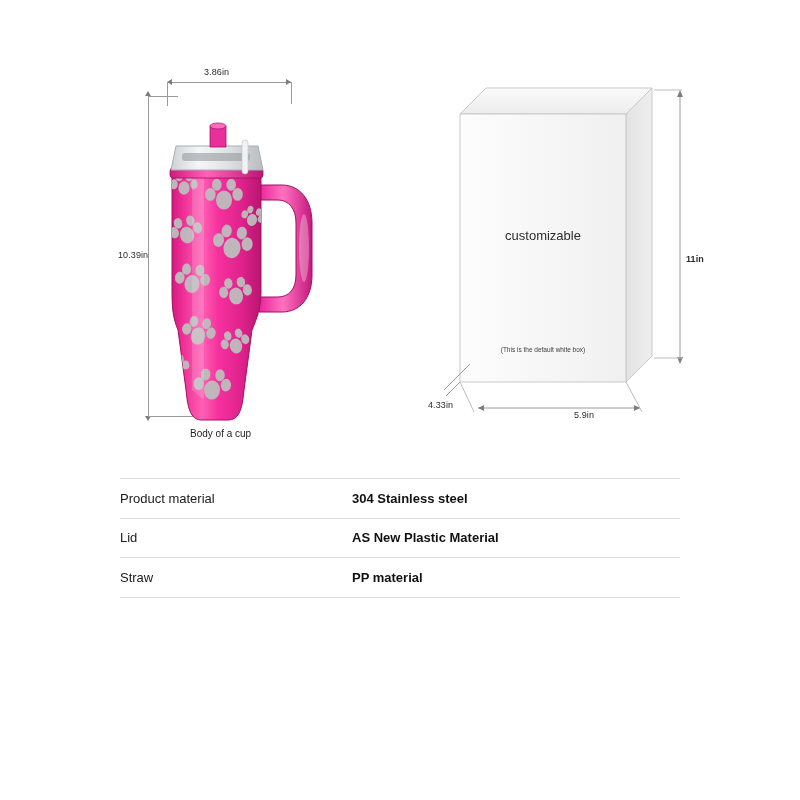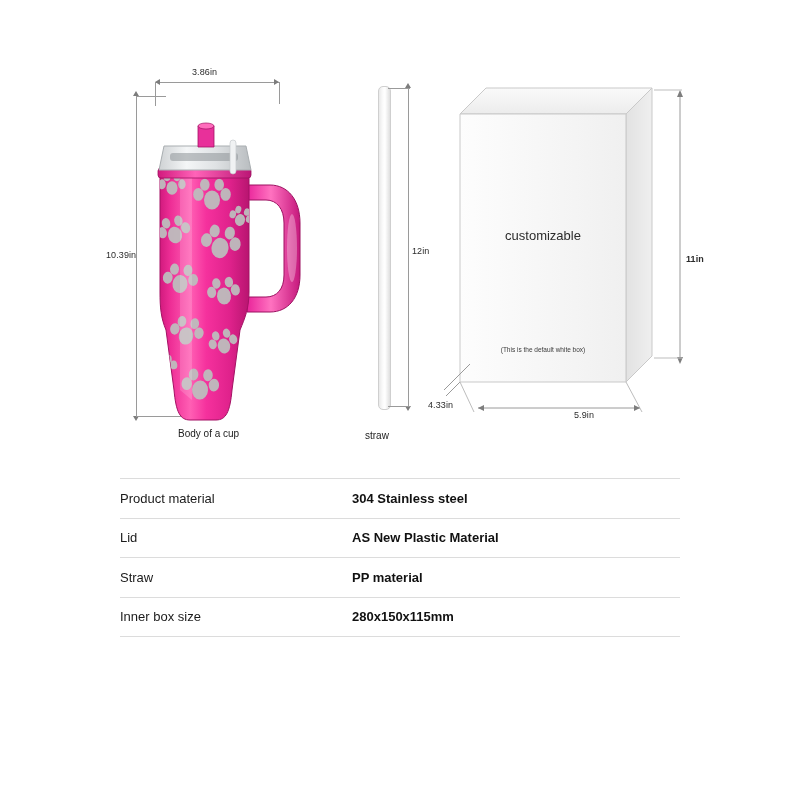--- a/index.html
+++ b/index.html
@@ -58,21 +58,21 @@
   .arrow {
     position: absolute;
     width: 0; height: 0;
   }
   .arr-left  { border-top: 3px solid transparent; border-bottom: 3px solid transparent; border-right: 5px solid #7d7d7d; }
   .arr-right { border-top: 3px solid transparent; border-bottom: 3px solid transparent; border-left: 5px solid #7d7d7d; }
   .arr-up    { border-left: 3px solid transparent; border-right: 3px solid transparent; border-bottom: 5px solid #7d7d7d; }
   .arr-down  { border-left: 3px solid transparent; border-right: 3px solid transparent; border-top: 5px solid #7d7d7d; }
 
   
-  #tumbler-figure { position: absolute; left: 120px; top: 60px; width: 220px; height: 390px; }
+  #tumbler-figure { position: absolute; left: 132px; top: 60px; width: 220px; height: 390px; }
 
   .tumbler-svg { position: absolute; left: 0; top: 0; }
 
   
   #straw-figure { position: absolute; left: 360px; top: 78px; width: 60px; height: 360px; }
   .straw-body {
     position: absolute;
     left: 18px;
     top: 8px;
     width: 11px;
@@ -261,32 +261,20 @@
 
       <path d="M78,66 L94,66 L94,87 L78,87 Z" fill="#e8309a" stroke="#a41164" stroke-width="0.8"></path>
       <ellipse cx="86" cy="66" rx="8" ry="3" fill="#ff6cbc" stroke="#a41164" stroke-width="0.7"></ellipse>
 
       <rect x="110" y="80" width="6" height="34" rx="3" fill="#f0f2f3" stroke="#c6cacd" stroke-width="0.7"></rect>
     </svg>
 
     <div class="caption" style="left:58px; top:368px;text-align:right;">Body of a cup</div>
   </div>
 
-  <div id="straw-figure">
-    <div class="straw-body"></div>
-
-    <div class="line-v" style="left:48px; top:10px; height:318px;"></div>
-    <div class="arrow arr-up" style="left:45px; top:5px;"></div>
-    <div class="arrow arr-down" style="left:45px; top:328px;"></div>
-    <div class="tick-h" style="left:28px; top:10px; width:22px;"></div>
-    <div class="tick-h" style="left:28px; top:328px; width:22px;"></div>
-    <div class="dim-label" style="left:52px; top:168px;">12in</div>
-
-    <div class="caption" style="left:5px; top:352px; font-size:10px;">straw</div>
-  </div>
 
   <div id="box-figure">
     <svg width="280" height="390" viewBox="0 0 280 390">
       <defs>
         <linearGradient id="boxFront" x1="0" y1="0" x2="1" y2="0">
           <stop offset="0%" stop-color="#fdfdfd"></stop>
           <stop offset="100%" stop-color="#f0f0f0"></stop>
         </linearGradient>
         <linearGradient id="boxSide" x1="0" y1="0" x2="1" y2="0">
           <stop offset="0%" stop-color="#e2e2e2"></stop>
@@ -335,20 +323,16 @@
         <td class="cell-val">304 Stainless steel</td>
       </tr>
       <tr>
         <td class="cell-key">Lid</td>
         <td class="cell-val">AS New Plastic Material</td>
       </tr>
       <tr>
         <td class="cell-key">Straw</td>
         <td class="cell-val">PP material</td>
       </tr>
-      <tr>
-        <td class="cell-key">Inner box size</td>
-        <td class="cell-val">280x150x115mm</td>
-      </tr>
     </tbody>
   </table>
 
 </div>
 
 </body></html>

